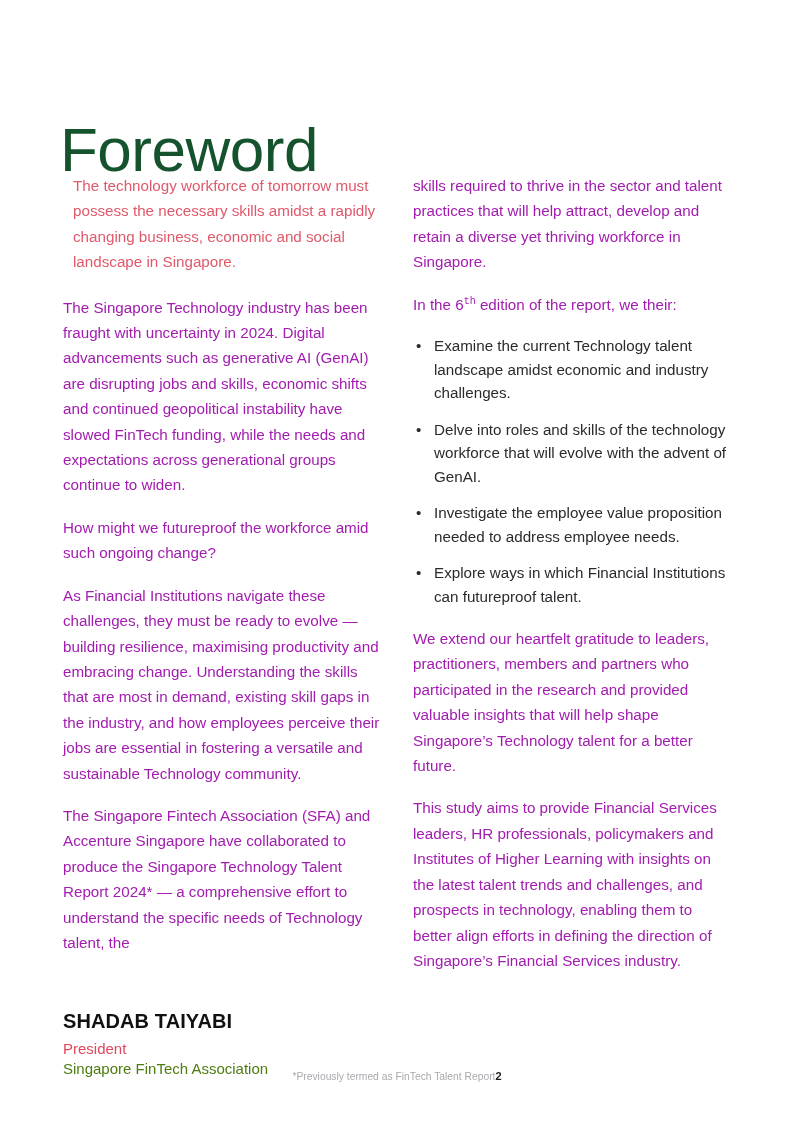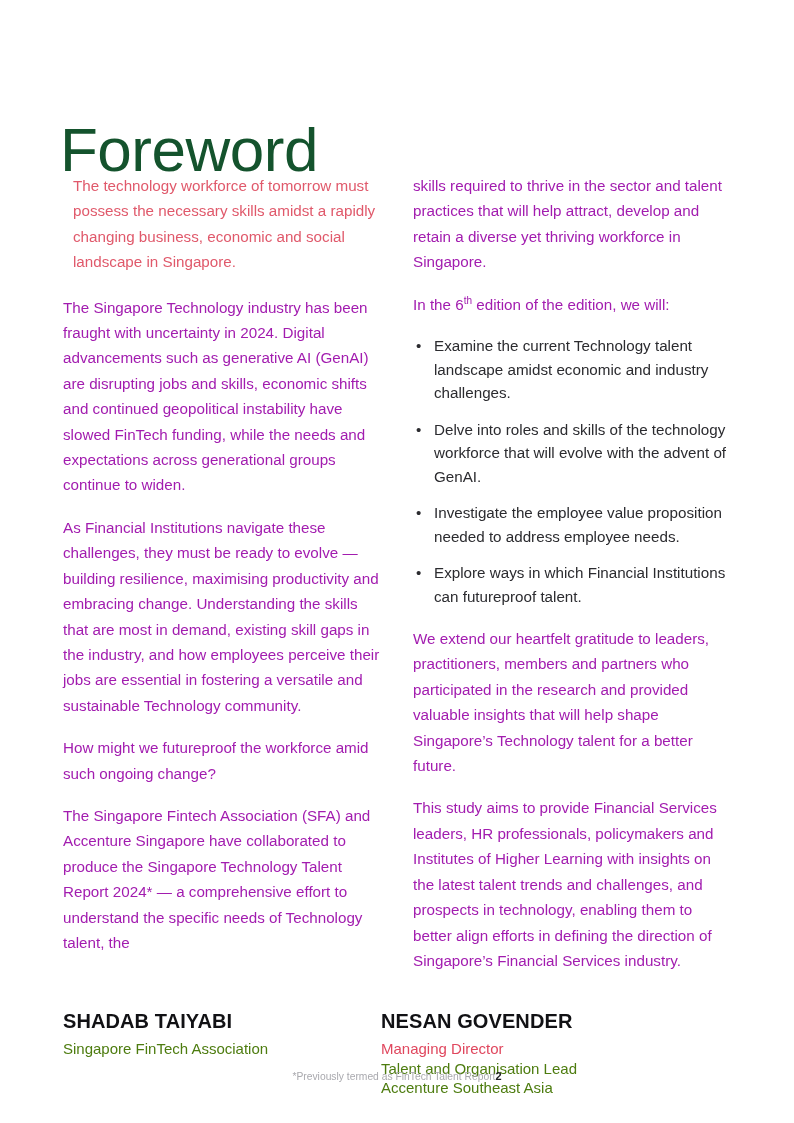--- a/index.html
+++ b/index.html
@@ -60,20 +60,21 @@
   .lead {
     color: #E0596B;
     margin-bottom: 20px;
     margin-left: 10px;
   }
 
   .sup {
     font-size: 0.66em;
     vertical-align: super;
     line-height: 0;
+    font-family: Liberation Mono, monospace;
   }
 
   
   ul.bullets {
     list-style: none;
     margin: 0 0 18px 0;
     padding: 0;
   }
   ul.bullets li {
     position: relative;
@@ -149,53 +150,48 @@
 
 <div class="page">
 
   <h1 class="page-title">Foreword</h1>
 
   <div class="columns">
 
     <div class="col">
       <p class="lead">The technology workforce of tomorrow must possess the necessary skills amidst a rapidly changing business, economic and social landscape in Singapore.</p>
       <p class="body-text">The Singapore Technology industry has been fraught with uncertainty in 2024. Digital advancements such as generative AI (GenAI) are disrupting jobs and skills, economic shifts and continued geopolitical instability have slowed FinTech funding, while the needs and expectations across generational groups continue to widen.</p>
+      <p class="body-text">How might we futureproof the workforce amid such ongoing change?</p>
       <p class="body-text">As Financial Institutions navigate these challenges, they must be ready to evolve — building resilience, maximising productivity and embracing change. Understanding the skills that are most in demand, existing skill gaps in the industry, and how employees perceive their jobs are essential in fostering a versatile and sustainable Technology community.</p>
-      <p class="body-text">How might we futureproof the workforce amid such ongoing change?</p>
       <p class="body-text">The Singapore Fintech Association (SFA) and Accenture Singapore have collaborated to produce the Singapore Technology Talent Report 2024* — a comprehensive effort to understand the specific needs of Technology talent, the</p>
     </div>
 
     <div class="col">
       <p class="body-text">skills required to thrive in the sector and talent practices that will help attract, develop and retain a diverse yet thriving workforce in Singapore.</p>
 
-      <p class="body-text"><span>In the 6</span><span class="sup">th</span><span> edition of the edition, we will:</span></p>
+      <p class="body-text"><span>In the 6</span><span class="sup">th</span><span> edition of the report, we their:</span></p>
 
       <ul class="bullets">
         <li><span class="bullet-dot">•</span><span>Examine the current Technology talent landscape amidst economic and industry challenges.</span></li>
         <li><span class="bullet-dot">•</span><span>Delve into roles and skills of the technology workforce that will evolve with the advent of GenAI.</span></li>
         <li><span class="bullet-dot">•</span><span>Investigate the employee value proposition needed to address employee needs.</span></li>
         <li><span class="bullet-dot">•</span><span>Explore ways in which Financial Institutions can futureproof talent.</span></li>
       </ul>
 
       <p class="body-text">We extend our heartfelt gratitude to leaders, practitioners, members and partners who participated in the research and provided valuable insights that will help shape Singapore’s Technology talent for a better future.</p>
       <p class="body-text">This study aims to provide Financial Services leaders, HR professionals, policymakers and Institutes of Higher Learning with insights on the latest talent trends and challenges, and prospects in technology, enabling them to better align efforts in defining the direction of Singapore’s Financial Services industry.</p>
     </div>
 
   </div>
 
   <div class="signatures">
     <div class="sig-col">
       <div class="sig-name">SHADAB TAIYABI</div>
+      <div class="sig-role">President</div>
       <div class="sig-line">Singapore FinTech Association</div>
-    </div>
-    <div class="sig-col">
-      <div class="sig-name">NESAN GOVENDER</div>
-      <div class="sig-role">Managing Director</div>
-      <div class="sig-line">Talent and Organisation Lead</div>
-      <div class="sig-line">Accenture Southeast Asia</div>
     </div>
   </div>
 
   <div class="footer">
     <div class="footnote">*Previously termed as FinTech Talent Report</div>
     <div class="page-number">2</div>
   </div>
 
 </div>
 

